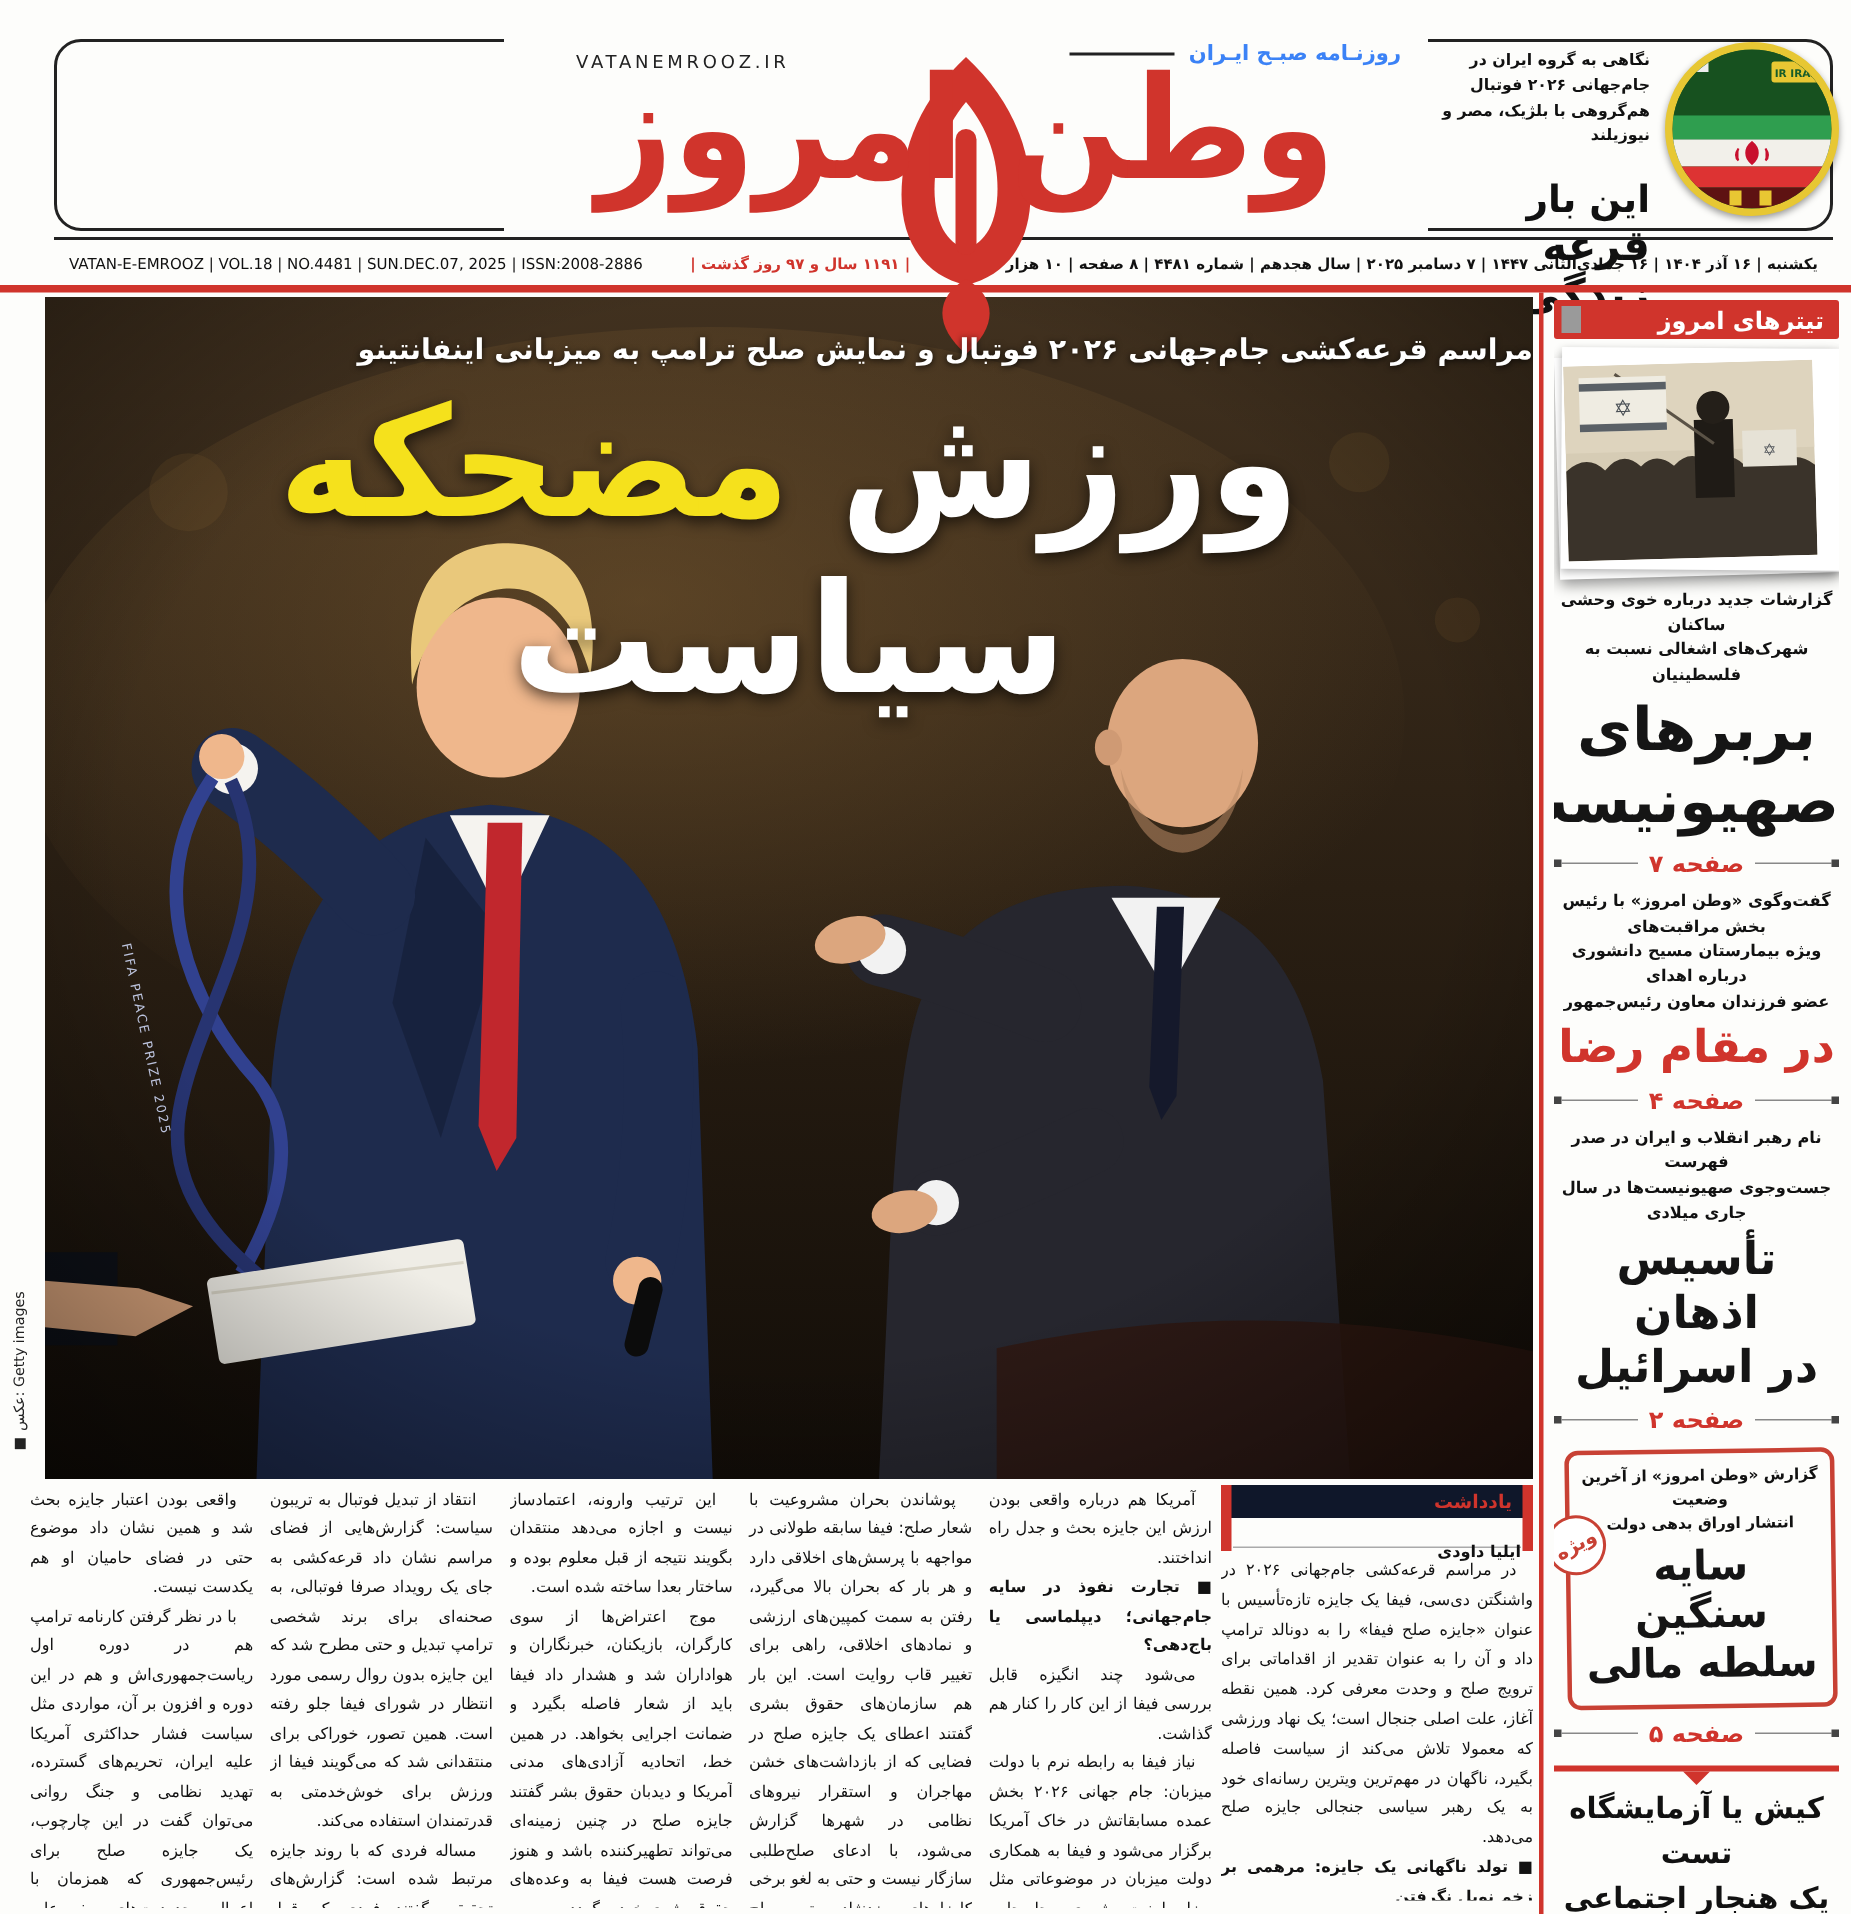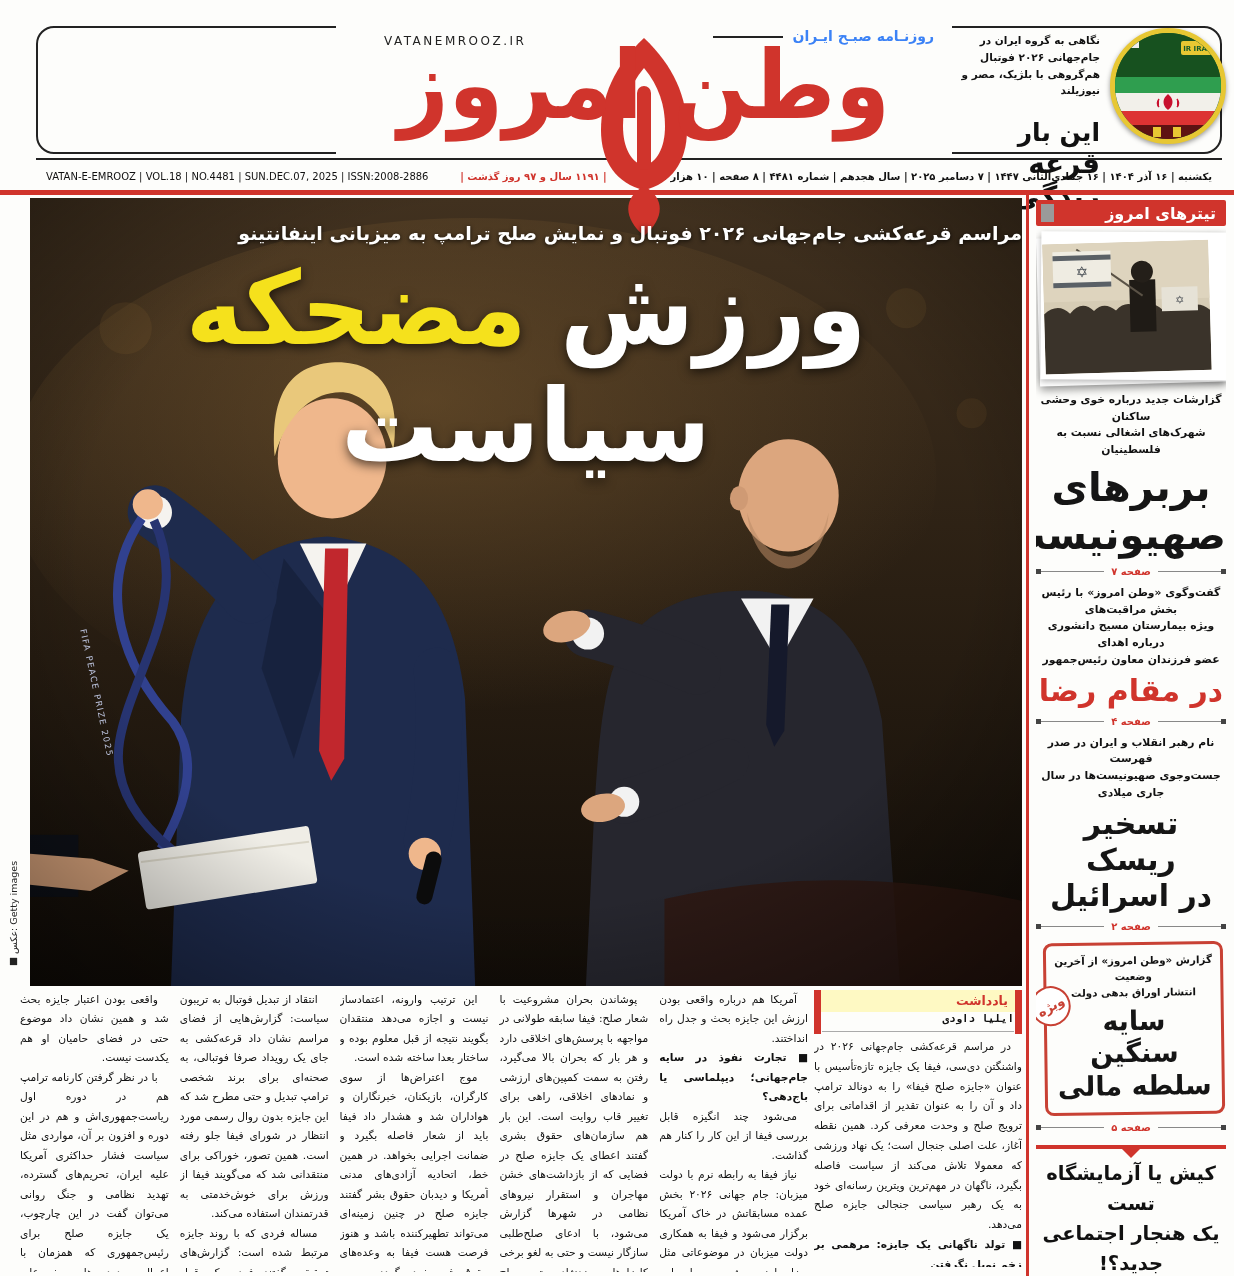--- a/index.html
+++ b/index.html
@@ -67,46 +67,46 @@
             transform:rotate(-1.6deg);position:relative;}
   .polaroid:before{content:"";position:absolute;left:3px;top:-4px;right:-4px;bottom:4px;background:#fff;
                    box-shadow:0 2px 6px rgba(0,0,0,.3);transform:rotate(2deg);z-index:-1;}
   .sb-teaser{font-size:10.8px;font-weight:bold;text-align:center;line-height:1.55;direction:rtl;margin:8px 0 4px;}
   .sb-headline{font-size:40px;font-weight:900;text-align:center;line-height:1.2;direction:rtl;letter-spacing:-2px;color:#151515;}
   .sb-headline.red{color:#d0342c;font-size:30px;}
   .sb-headline.h3{font-size:30px;}
   .sep{display:flex;align-items:center;margin:7px 0;}
   .sep .ln{flex:1;height:1px;background:#888;}
   .sep .sq{width:5px;height:5px;background:#444;}
-  .sep .pg{color:#d0342c;font-size:10px;font-weight:bold;padding:0 7px;direction:rtl;white-space:nowrap;}
+  .sep .pg{color:#d0342c;font-size:16px;font-weight:bold;padding:0 7px;direction:rtl;white-space:nowrap;}
   #stamp{position:relative;border:3px solid #c84134;border-radius:9px;margin:10px 2px 4px 8px;padding:8px 8px 10px;
          transform:rotate(-.8deg);}
   #stamp .badge{position:absolute;left:-16px;top:40px;width:40px;height:40px;border:2.5px solid #c84134;border-radius:50%;
                 background:#fff;color:#c84134;font-size:13px;font-weight:900;display:flex;align-items:center;
                 justify-content:center;transform:rotate(-28deg);}
   #stamp .sb-teaser{font-size:10.3px;margin:0 0 4px;}
   #stamp .sb-headline{font-size:27px;letter-spacing:-1px;}
   #pointer{position:relative;border-top:4px solid #d0342c;margin:12px 0 10px;}
   #pointer .tri{position:absolute;left:50%;top:0;transform:translateX(-50%);width:0;height:0;
                 border:9px solid transparent;border-top-color:#d0342c;}
   #look-headline{font-size:19.5px;font-weight:900;text-align:center;line-height:1.55;direction:rtl;}
   #look-bar{position:relative;height:46px;margin:8px 0 6px;background:#e8e6e2;}
   #look-bar:before,#look-bar:after{content:"";position:absolute;top:0;width:7px;height:100%;background:#d0342c;}
   #look-bar:before{left:0;} #look-bar:after{right:0;}
   #look-photo{position:absolute;left:12px;top:-6px;width:62px;height:56px;background:#d4d7da;box-shadow:0 1px 3px rgba(0,0,0,.4);}
   #look-label{position:absolute;right:14px;top:4px;color:#d0342c;font-size:13px;font-weight:900;direction:rtl;}
   #look-author{position:absolute;right:14px;top:24px;font-size:11px;font-weight:bold;direction:rtl;}
   
   #note-box{position:absolute;left:814px;top:990px;width:208px;height:282px;overflow:hidden;}
-  #note-bar1{position:relative;height:22px;background:#fef9c3;}
+  #note-bar1{position:relative;height:22px;background:#0f172a;}
   #note-bar1:before,#note-bar1:after{content:"";position:absolute;top:0;width:7px;height:44px;background:#d0342c;}
   #note-bar1:before{left:0;} #note-bar1:after{right:0;}
   #note-label{position:absolute;right:14px;top:3px;color:#d0342c;font-size:12.5px;font-weight:900;direction:rtl;}
   #note-bar2{height:20px;border-bottom:1px solid #aaa;margin:0 8px;direction:rtl;font-size:10.8px;font-weight:bold;
-             padding-top:0;font-family:Liberation Mono, monospace;}
+             padding-top:16px;}
   #note-body{direction:rtl;text-align:justify;font-size:10.7px;line-height:1.85;margin-top:5px;overflow:hidden;height:230px;}
   #note-body p{margin:0;text-indent:11px;}
   #note-body p.b,#cols p.b{font-weight:bold;text-indent:0;}
   #cols{position:absolute;left:20px;top:990px;width:788px;height:282px;display:flex;gap:11px;direction:rtl;}
   #cols .col{flex:1;overflow:hidden;direction:rtl;text-align:justify;font-size:10.7px;line-height:1.82;}
   #cols p{margin:0;text-indent:11px;}
 </style>
 </head>
 <body>
 
@@ -282,21 +282,21 @@
     <div class="sep">
       <span class="sq"></span>
         <span class="ln"></span>
       <span class="pg">صفحه ۴</span>
       <span class="ln"></span>
         <span class="sq"></span>
     </div>
 
     <div class="sb-teaser pre">نام رهبر انقلاب و ایران در صدر فهرست
 جست‌وجوی صهیونیست‌ها در سال جاری میلادی</div>
-    <div class="sb-headline h3 pre">تسخیر ریسک
+    <div class="sb-headline h3 pre">تأسیس اذهان
 در اسرائیل</div>
     <div class="sep">
       <span class="sq"></span>
         <span class="ln"></span>
       <span class="pg">صفحه ۲</span>
       <span class="ln"></span>
         <span class="sq"></span>
     </div>
 
     <div id="stamp">

